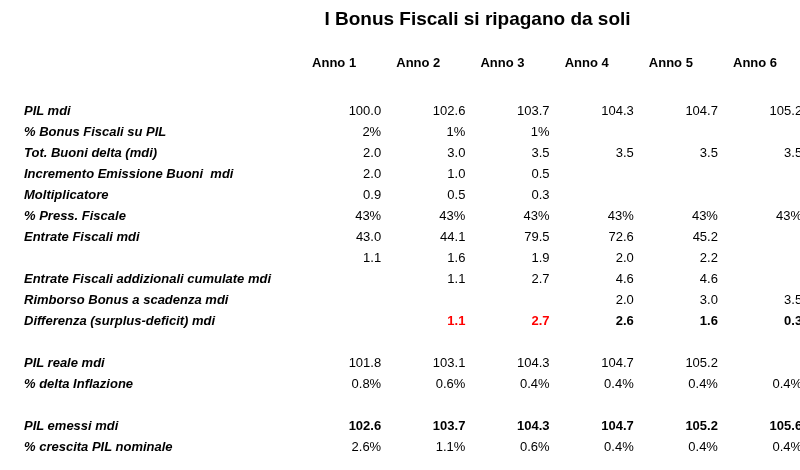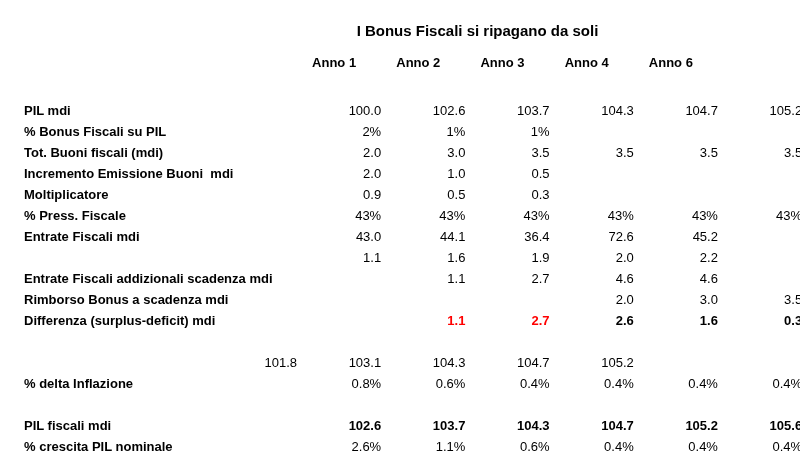--- a/index.html
+++ b/index.html
@@ -8,62 +8,63 @@
     width: 800px;
     height: 470px;
     background: #ffffff;
     color: #000000;
     font-family: "Liberation Sans", sans-serif;
     font-size: 13px;
     overflow: hidden;
   }
   .title-row {
     position: absolute;
-    top: 20px;
+    top: 8px;
     left: 0;
     width: 800px;
     box-sizing: border-box;
     padding-left: 155px;
     text-align: center;
     font-weight: bold;
-    font-size: 15px;
+    font-size: 19px;
     line-height: 21px;
     white-space: pre;
   }
   .table {
     position: absolute;
     top: 52px;
     left: 24px;
     width: 782px;
   }
   .trow {
     display: grid;
     grid-template-columns: 275px repeat(6, 84.2px);
     height: 21px;
     line-height: 21px;
   }
   .header-row { font-weight: bold; margin-bottom: 27px; }
   .hcell { text-align: center; padding-right: 14px; }
-  .label { font-weight: bold; white-space: pre; overflow: hidden; }
+  .label { font-weight: bold; white-space: pre; overflow: hidden; font-style: italic; }
   .num { text-align: right; padding-right: 2px; white-space: pre; }
   .bold { font-weight: bold; }
   .red { color: #FF0000; }
 </style>
 </head>
 <body>
 
 <div class="sheet">
   <div class="title-row">I Bonus Fiscali si ripagano da soli</div>
   <div class="table">
     <div class="trow header-row">
       <div class="label"></div>
     <div class="hcell">Anno 1</div>
         <div class="hcell">Anno 2</div>
         <div class="hcell">Anno 3</div>
         <div class="hcell">Anno 4</div>
+        <div class="hcell">Anno 5</div>
         <div class="hcell">Anno 6</div>
       </div>
     <div>
         <div class="trow">
           <div class="label">PIL mdi</div>
           <div class="num">100.0</div>
           <div class="num">102.6</div>
           <div class="num">103.7</div>
           <div class="num">104.3</div>
           <div class="num">104.7</div>
@@ -72,21 +73,21 @@
         <div class="trow">
           <div class="label">% Bonus Fiscali su PIL</div>
           <div class="num">2%</div>
           <div class="num">1%</div>
           <div class="num">1%</div>
           <div class="num"></div>
           <div class="num"></div>
           <div class="num"></div>
         </div>
         <div class="trow">
-          <div class="label">Tot. Buoni fiscali (mdi)</div>
+          <div class="label">Tot. Buoni delta (mdi)</div>
           <div class="num">2.0</div>
           <div class="num">3.0</div>
           <div class="num">3.5</div>
           <div class="num">3.5</div>
           <div class="num">3.5</div>
           <div class="num">3.5</div>
         </div>
         <div class="trow">
           <div class="label">Incremento Emissione Buoni  mdi</div>
           <div class="num">2.0</div>
@@ -111,34 +112,34 @@
           <div class="num">43%</div>
           <div class="num">43%</div>
           <div class="num">43%</div>
           <div class="num">43%</div>
           <div class="num">43%</div>
         </div>
         <div class="trow">
           <div class="label">Entrate Fiscali mdi</div>
           <div class="num">43.0</div>
           <div class="num">44.1</div>
-          <div class="num">36.4</div>
+          <div class="num">79.5</div>
           <div class="num">72.6</div>
           <div class="num">45.2</div>
         </div>
         <div class="trow">
           <div class="num"></div>
           <div class="num">1.1</div>
           <div class="num">1.6</div>
           <div class="num">1.9</div>
           <div class="num">2.0</div>
           <div class="num">2.2</div>
         </div>
         <div class="trow">
-          <div class="label">Entrate Fiscali addizionali scadenza mdi</div>
+          <div class="label">Entrate Fiscali addizionali cumulate mdi</div>
           <div class="num"></div>
           <div class="num">1.1</div>
           <div class="num">2.7</div>
           <div class="num">4.6</div>
           <div class="num">4.6</div>
         </div>
         <div class="trow">
           <div class="label">Rimborso Bonus a scadenza mdi</div>
           <div class="num"></div>
           <div class="num"></div>
@@ -159,20 +160,21 @@
         <div class="trow">
           <div class="label"></div>
           <div class="num"></div>
           <div class="num"></div>
           <div class="num"></div>
           <div class="num"></div>
           <div class="num"></div>
           <div class="num"></div>
         </div>
         <div class="trow">
+          <div class="label">PIL reale mdi</div>
           <div class="num">101.8</div>
           <div class="num">103.1</div>
           <div class="num">104.3</div>
           <div class="num">104.7</div>
           <div class="num">105.2</div>
         </div>
         <div class="trow">
           <div class="label">% delta Inflazione</div>
           <div class="num">0.8%</div>
           <div class="num">0.6%</div>
@@ -184,21 +186,21 @@
         <div class="trow">
           <div class="label"></div>
           <div class="num"></div>
           <div class="num"></div>
           <div class="num"></div>
           <div class="num"></div>
           <div class="num"></div>
           <div class="num"></div>
         </div>
         <div class="trow">
-          <div class="label">PIL fiscali mdi</div>
+          <div class="label">PIL emessi mdi</div>
           <div class="num bold">102.6</div>
           <div class="num bold">103.7</div>
           <div class="num bold">104.3</div>
           <div class="num bold">104.7</div>
           <div class="num bold">105.2</div>
           <div class="num bold">105.6</div>
         </div>
         <div class="trow">
           <div class="label">% crescita PIL nominale</div>
           <div class="num">2.6%</div>

